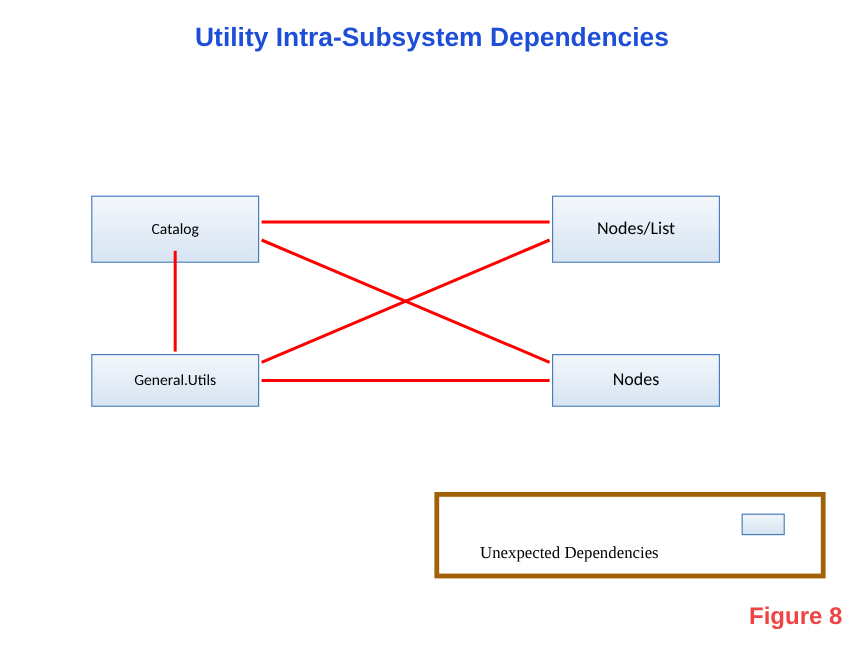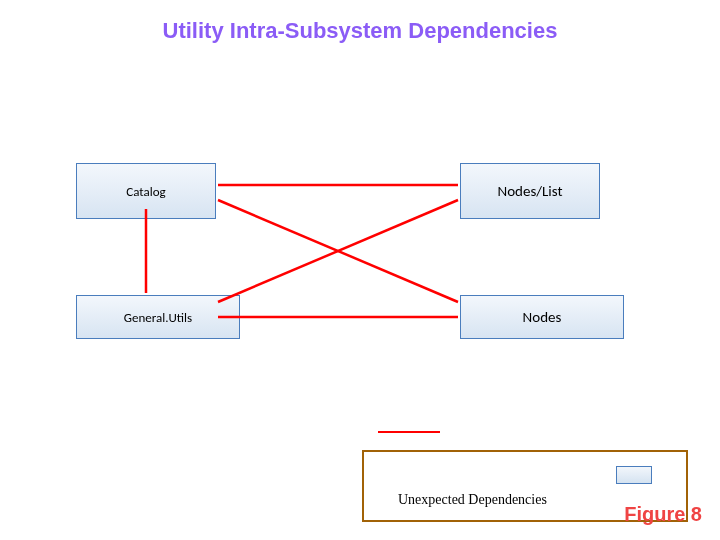--- a/index.html
+++ b/index.html
@@ -14,40 +14,40 @@
   }
   .title {
     position: absolute;
     top: 18px;
     left: 0;
     width: 100%;
     text-align: center;
     font-family: "Arial", sans-serif;
     font-size: 22px;
     font-weight: bold;
-    color: #8b5cf6;
+    color: #1d4ed8;
   }
   .node {
     position: absolute;
     box-sizing: border-box;
     border: 1px solid #4a7dbd;
     background: linear-gradient(to bottom, #f3f7fc 0%, #d7e4f2 100%);
     text-align: center;
     color: #000;
     display: flex;
     align-items: center;
     justify-content: center;
   }
   .node.top-row {
     width: 140px;
     height: 56px;
     font-size: 15px;
   }
   .node.bottom-row {
-    width: 164px;
+    width: 140px;
     height: 44px;
     font-size: 15px;
   }
   #node-catalog { left: 76px;  top: 163px; font-size:13px;}
   #node-nodeslist { left: 460px; top: 163px; }
   #node-generalutils { left: 76px;  top: 295px; font-size:13px;}
   #node-access { left: 460px; top: 295px; }
 
   svg.connectors {
     position: absolute;
@@ -55,24 +55,23 @@
     width: 720px; height: 540px;
     pointer-events: none;
   }
 
   .legend {
     position: absolute;
     left: 362px;
     top: 410px;
     width: 326px;
     height: 72px;
-    border: 2px solid #a16207;
+    border: 4px solid #a16207;
     box-sizing: border-box;
     background: #fff;
-    margin-top: 40px;
   }
   .legend-text {
     position: absolute;
     font-family: "Times New Roman", serif;
     font-size: 14px;
     color: #000;
   }
   .legend-swatch {
     position: absolute;
     width: 36px;

